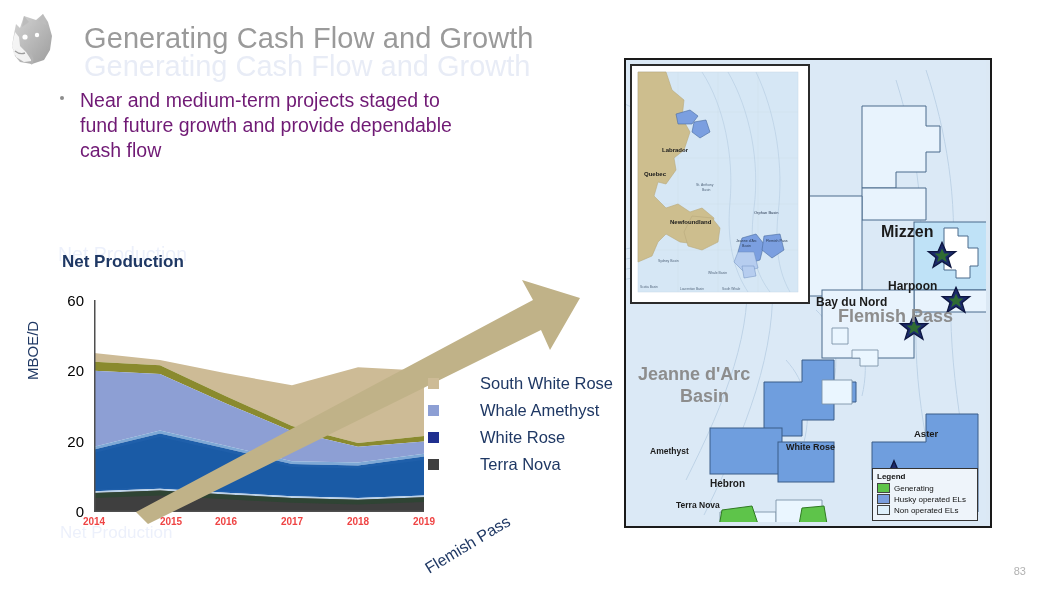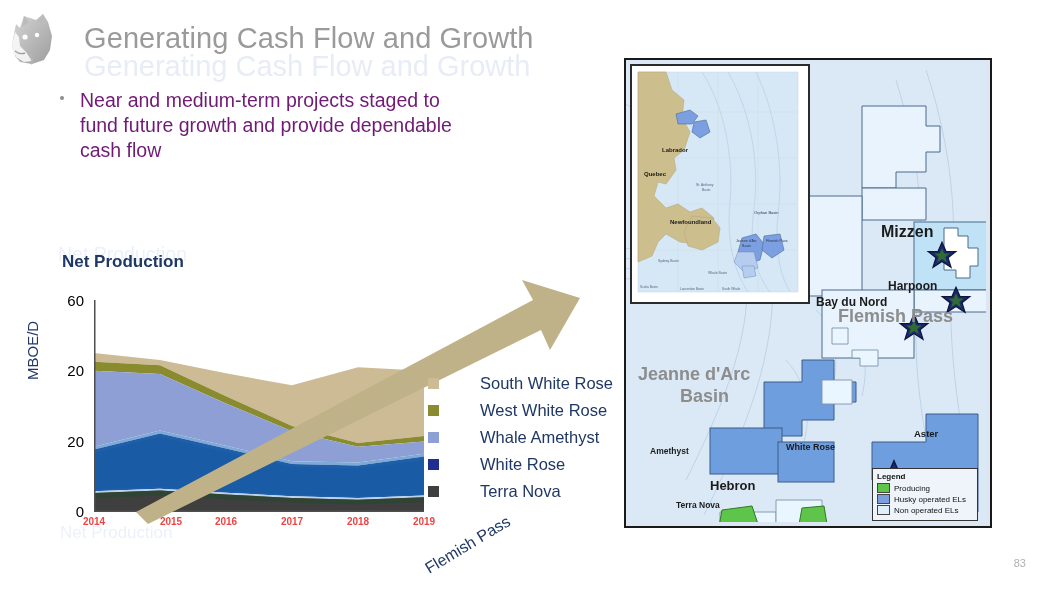--- a/index.html
+++ b/index.html
@@ -34,21 +34,21 @@
   }
   #title-ghost {
     position: absolute; left: 84px; top: 50px;
     font-size: 29px;
     color: #e8ecf6;
     white-space: nowrap;
     pointer-events: none;
   }
 
   #page-no {
-    position: absolute; right: 14px; bottom: 24px;
+    position: absolute; right: 14px; bottom: 16px;
     font-size: 11px; color: #b2b2b2; padding-left: 33px;
   }
 
   
   #bullets {
     position: absolute; left: 52px; top: 88px;
     width: 400px;
   }
   .bullet {
     position: relative;
@@ -287,24 +287,20 @@
     <div class="xtick" style="left:239px;top:264px;">2017</div>
     <div class="xtick" style="left:305px;top:264px;">2018</div>
     <div class="xtick" style="left:371px;top:264px;">2019</div>
 
     <div id="chart-legend">
       <div class="leg-row">
         <span class="leg-sw" style="background:#cdbb96"></span>
         <span class="leg-lbl">South White Rose</span>
       </div>
       <div class="leg-row">
-        <span class="leg-sw" style="background:#8a8a2e"></span>
-        <span class="leg-lbl">West White Rose</span>
-      </div>
-      <div class="leg-row">
         <span class="leg-sw" style="background:#8d9fd4"></span>
         <span class="leg-lbl">Whale Amethyst</span>
       </div>
       <div class="leg-row">
         <span class="leg-sw" style="background:#1f2f8f"></span>
         <span class="leg-lbl">White Rose</span>
       </div>
       <div class="leg-row">
         <span class="leg-sw" style="background:#3f3f3f"></span>
         <span class="leg-lbl">Terra Nova</span>
@@ -457,28 +453,28 @@
     <div class="bigregion" style="left:12px;top:304px;">Jeanne d'Arc</div>
     <div class="bigregion" style="left:54px;top:326px;">Basin</div>
 
     <div class="maplbl" style="left:255px;top:163px;font-size:16px;">Mizzen</div>
     <div class="maplbl" style="left:262px;top:219px;font-size:12px;">Harpoon</div>
     <div class="maplbl" style="left:190px;top:235px;font-size:12px;">Bay du Nord</div>
     <div class="maplbl" style="left:288px;top:368px;font-size:9.5px;">Aster</div>
 
     <div class="maplbl" style="left:24px;top:386px;font-size:8.5px;">Amethyst</div>
     <div class="maplbl" style="left:160px;top:382px;font-size:9px;">White Rose</div>
-    <div class="maplbl" style="left:60px;top:418px;font-size:13px;padding-left:24px;">Hebron</div>
+    <div class="maplbl" style="left:60px;top:418px;font-size:10px;padding-left:24px;">Hebron</div>
     <div class="maplbl" style="left:50px;top:440px;font-size:8.5px;">Terra Nova</div>
 
     <div id="map-legend">
       <div class="lg-title">Legend</div>
       <div class="lg-row">
         <span class="lg-sw" style="background:#5ec44a"></span>
-        <span class="lg-lbl">Producing</span>
+        <span class="lg-lbl">Generating</span>
       </div>
       <div class="lg-row">
         <span class="lg-sw" style="background:#7b9ede"></span>
         <span class="lg-lbl">Husky operated ELs</span>
       </div>
       <div class="lg-row">
         <span class="lg-sw" style="background:#dff0fb"></span>
         <span class="lg-lbl">Non operated ELs</span>
       </div>
     </div>

